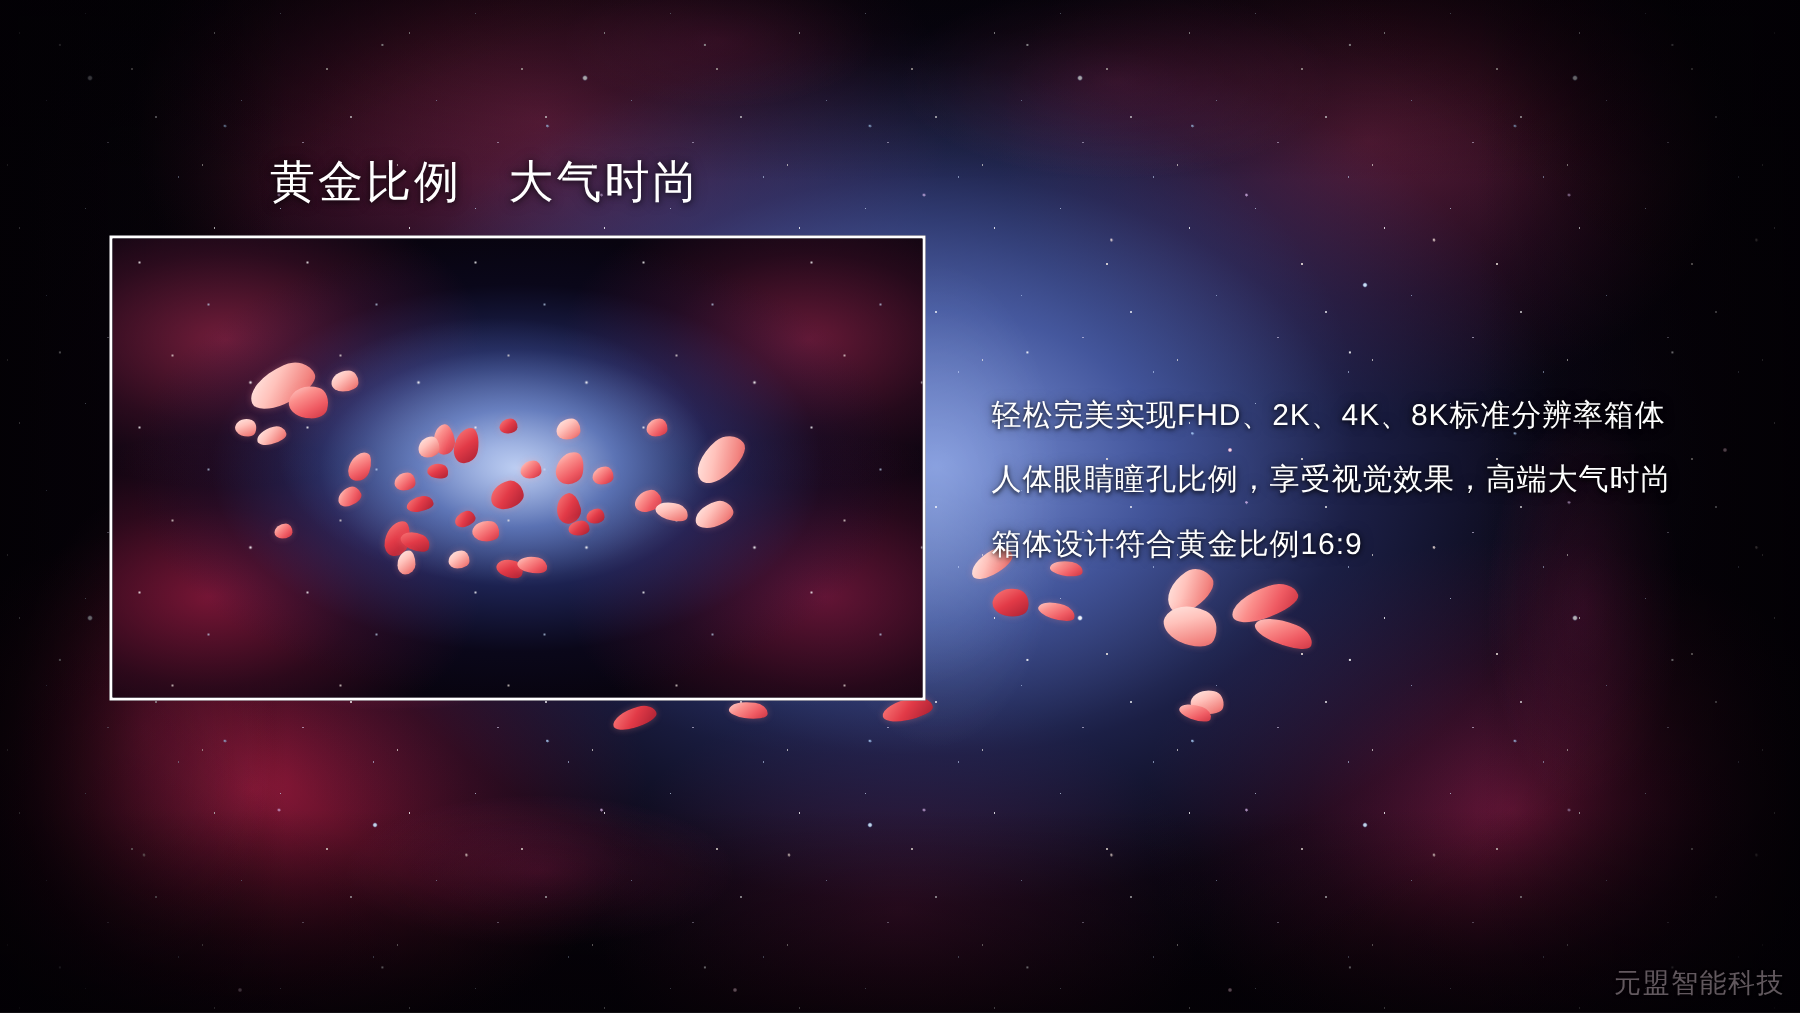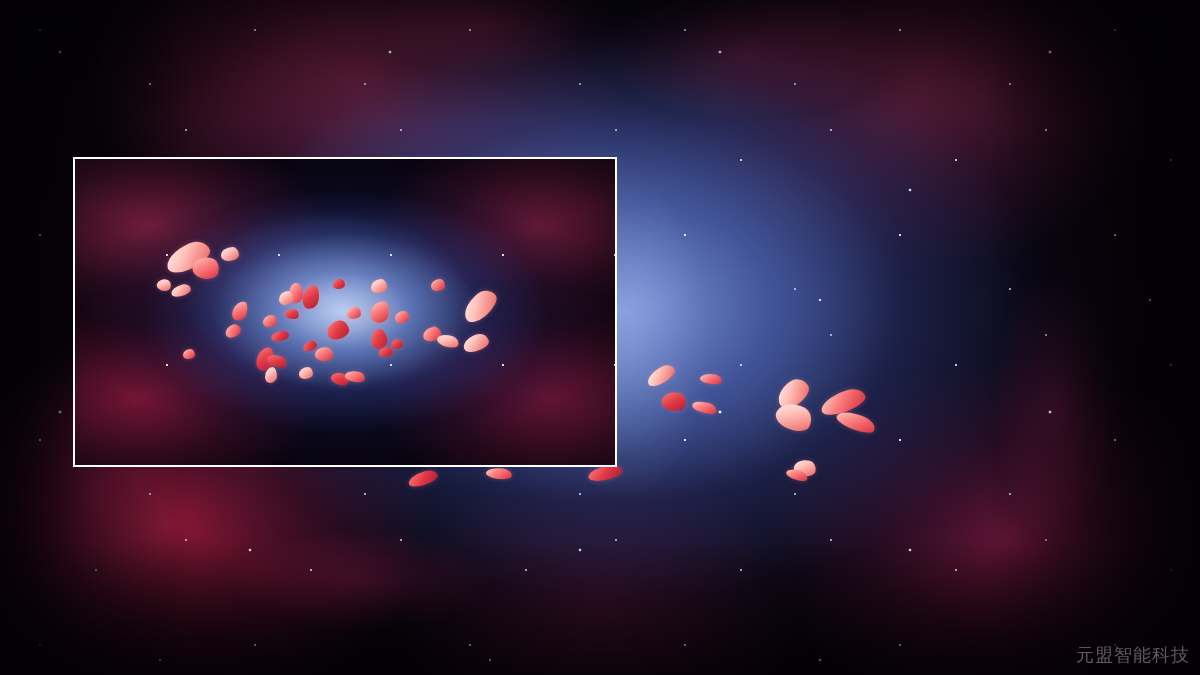--- a/index.html
+++ b/index.html
@@ -197,20 +197,21 @@
       <div class="petal pale" style="left: 776px; top: 404px; width: 36px; height: 26px; transform: rotate(26deg);"></div>
       <div class="petal" style="left: 820px; top: 392px; width: 46px; height: 20px; transform: rotate(-18deg);"></div>
       <div class="petal" style="left: 836px; top: 414px; width: 40px; height: 16px; transform: rotate(22deg);"></div>
       <div class="petal pale" style="left: 794px; top: 460px; width: 22px; height: 16px; transform: rotate(12deg);"></div>
       <div class="petal deep" style="left: 408px; top: 472px; width: 30px; height: 13px; transform: rotate(-16deg);"></div>
       <div class="petal" style="left: 486px; top: 468px; width: 26px; height: 11px; transform: rotate(8deg);"></div>
       <div class="petal deep" style="left: 588px; top: 466px; width: 34px; height: 14px; transform: rotate(-10deg);"></div>
       <div class="petal" style="left: 786px; top: 470px; width: 22px; height: 10px; transform: rotate(20deg);"></div>
     </div>
 
+  <div id="headline">黄金比例   大气时尚</div>
 
   <div id="video-frame">
     <div id="frame-nebula"></div>
     <div id="frame-stars"></div>
     <div id="petal-layer-frame" style="position:absolute;inset:0;">
         <div class="petal pale" style="left: 90px; top: 86px; width: 46px; height: 24px; transform: rotate(-24deg);"></div>
         <div class="petal" style="left: 118px; top: 98px; width: 26px; height: 22px; transform: rotate(16deg);"></div>
         <div class="petal pale" style="left: 146px; top: 88px; width: 18px; height: 14px; transform: rotate(0deg);"></div>
         <div class="petal pale" style="left: 82px; top: 120px; width: 14px; height: 12px; transform: rotate(20deg);"></div>
         <div class="petal pale" style="left: 96px; top: 126px; width: 20px; height: 11px; transform: rotate(-14deg);"></div>
@@ -241,16 +242,21 @@
         <div class="petal pale" style="left: 386px; top: 136px; width: 38px; height: 22px; transform: rotate(-40deg);"></div>
         <div class="petal pale" style="left: 362px; top: 176px; width: 22px; height: 12px; transform: rotate(18deg);"></div>
         <div class="petal pale" style="left: 388px; top: 176px; width: 26px; height: 16px; transform: rotate(-16deg);"></div>
         <div class="petal deep" style="left: 256px; top: 214px; width: 18px; height: 12px; transform: rotate(22deg);"></div>
         <div class="petal pale" style="left: 224px; top: 208px; width: 14px; height: 12px; transform: rotate(0deg);"></div>
         <div class="petal pale" style="left: 190px; top: 208px; width: 12px; height: 16px; transform: rotate(0deg);"></div>
         <div class="petal" style="left: 270px; top: 212px; width: 20px; height: 11px; transform: rotate(12deg);"></div>
       </div>
   </div>
 
+  <div id="body-copy">
+    <div class="copy-line">轻松完美实现FHD、2K、4K、8K标准分辨率箱体</div>
+    <div class="copy-line">人体眼睛瞳孔比例，享受视觉效果，高端大气时尚</div>
+    <div class="copy-line">箱体设计符合黄金比例16:9</div>
+  </div>
 
   <div id="watermark">元盟智能科技</div>
 
 </div>
 
 </body></html>

